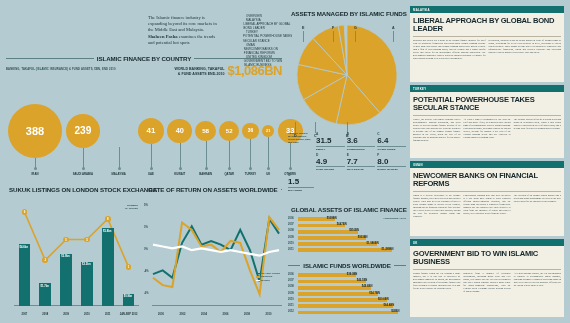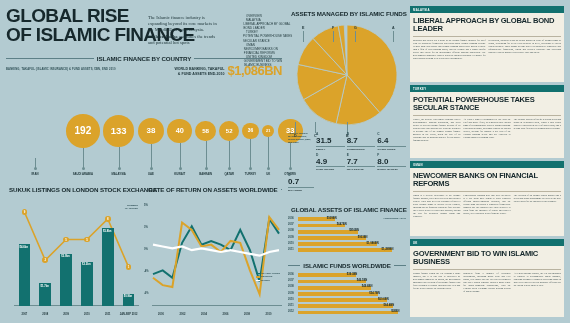--- a/index.html
+++ b/index.html
@@ -118,24 +118,20 @@
   .art-col p { font-family: "Liberation Serif", serif; font-size: 2.4px; line-height: 3.05px;
                color: #2a3f43; text-align: justify; }
   .hr-thin { height: .7px; background: #b9b3a0; margin: 0 3px 2.5px 3px; }
 </style>
 </head>
 <body>
 
 <div class="page">
 
   <div class="header">
-    <div class="title">
-      <span>GLOBAL RISE</span>
-      <span>OF ISLAMIC FINANCE</span>
-    </div>
     <div class="standfirst">
       <span>The Islamic finance industry is expanding beyond its core markets in the Middle East and Malaysia. </span><b>Shaheen Pasha</b><span> examines the trends and potential hot spots</span>
     </div>
     <div class="toc" id="toc">
         <div class="toc-row">
           <span class="toc-pg"></span>
           <span class="toc-ttl">Overview</span>
         </div>
         <div class="toc-row">
           <span class="toc-pg"></span>
@@ -180,34 +176,34 @@
     </div>
     <div class="bub-sub">BANKING, TAKAFUL (ISLAMIC INSURANCE) &amp; FUND ASSETS, $BN, END 2010</div>
     <div class="bub-total">
       <div class="bub-total-lbl">
         <div>WORLD BANKING, TAKAFUL</div>
         <div>&amp; FUND ASSETS END-2010</div>
       </div>
       <div class="bub-total-val">$1,086BN</div>
     </div>
     <div class="bub-row" id="bubrow">
+        <div class="bub" style="width: 54px; height: 54px; left: 2px; top: 23px; font-size: 11px;">
+          <span>388</span>
+        </div>
         <div class="stem" style="left: 29px; top: 77px; height: 11px;"></div>
         <div class="ctry" style="left: 13px; top: 91px; width: 32px;">IRAN</div>
         <div class="bub" style="width: 33.6873px; height: 33.6873px; left: 60px; top: 33.1563px; font-size: 10.1062px;">
-          <span>192</span>
+          <span>239</span>
         </div>
         <div class="stem" style="left: 76.8437px; top: 66.8437px; height: 21.1563px;"></div>
         <div class="ctry" style="left: 60.8437px; top: 91px; width: 32px;">SAUDI ARABIA</div>
-        <div class="bub" style="width: 31.6158px; height: 31.6158px; left: 96.8873px; top: 34.1921px; font-size: 9.48473px;">
-          <span>133</span>
-        </div>
         <div class="stem" style="left: 112.695px; top: 65.8079px; height: 22.1921px;"></div>
         <div class="ctry" style="left: 96.6952px; top: 91px; width: 32px;">MALAYSIA</div>
         <div class="bub" style="width: 26.5792px; height: 26.5792px; left: 131.703px; top: 36.7104px; font-size: 7.97376px;">
-          <span>38</span>
+          <span>41</span>
         </div>
         <div class="stem" style="left: 144.993px; top: 63.2896px; height: 24.7104px;"></div>
         <div class="ctry" style="left: 128.993px; top: 91px; width: 32px;">UAE</div>
         <div class="bub" style="width: 24.5201px; height: 24.5201px; left: 161.482px; top: 37.7399px; font-size: 7.35604px;">
           <span>40</span>
         </div>
         <div class="stem" style="left: 173.742px; top: 62.2601px; height: 25.7399px;"></div>
         <div class="ctry" style="left: 157.742px; top: 91px; width: 32px;">KUWAIT</div>
         <div class="bub" style="width: 20.8781px; height: 20.8781px; left: 189.202px; top: 39.5609px; font-size: 6.26344px;">
           <span>58</span>
@@ -272,21 +268,21 @@
       </div>
     <div class="legend-grid" id="pielegend">
         <div class="lg-note">ASSETS UNDER MANAGEMENT, WORLDWIDE, $BN, MID 2011</div>
         <div class="lg-cell">
           <div class="k">A</div>
           <div class="v">31.5</div>
           <div class="n">EQUITY</div>
         </div>
         <div class="lg-cell">
           <div class="k">B</div>
-          <div class="v">8.7</div>
+          <div class="v">3.6</div>
           <div class="n">COMMODITIES</div>
         </div>
         <div class="lg-cell">
           <div class="k">C</div>
           <div class="v">6.4</div>
           <div class="n">OTHER FUNDS</div>
         </div>
         <div></div>
         <div class="lg-cell">
           <div class="k">D</div>
@@ -298,21 +294,21 @@
           <div class="v">7.7</div>
           <div class="n">REAL ESTATE</div>
         </div>
         <div class="lg-cell">
           <div class="k">F</div>
           <div class="v">8.0</div>
           <div class="n">MONEY MARKET</div>
         </div>
         <div class="lg-cell">
           <div class="k">G</div>
-          <div class="v">0.7</div>
+          <div class="v">1.5</div>
           <div class="n">BALANCED</div>
         </div>
       </div>
   </div>
 
   <div class="sukuk-sec">
     <div class="sec-head">
       <div class="rule"></div>
       <div class="lbl">SUKUK LISTINGS ON LONDON STOCK EXCHANGE</div>
       <div class="rule"></div>

